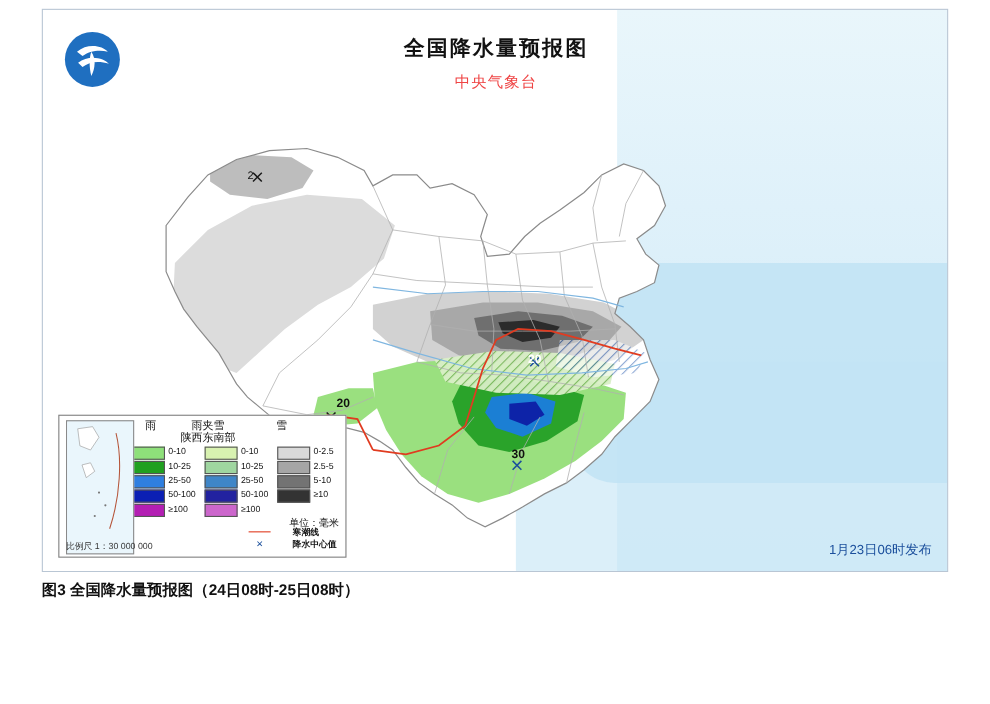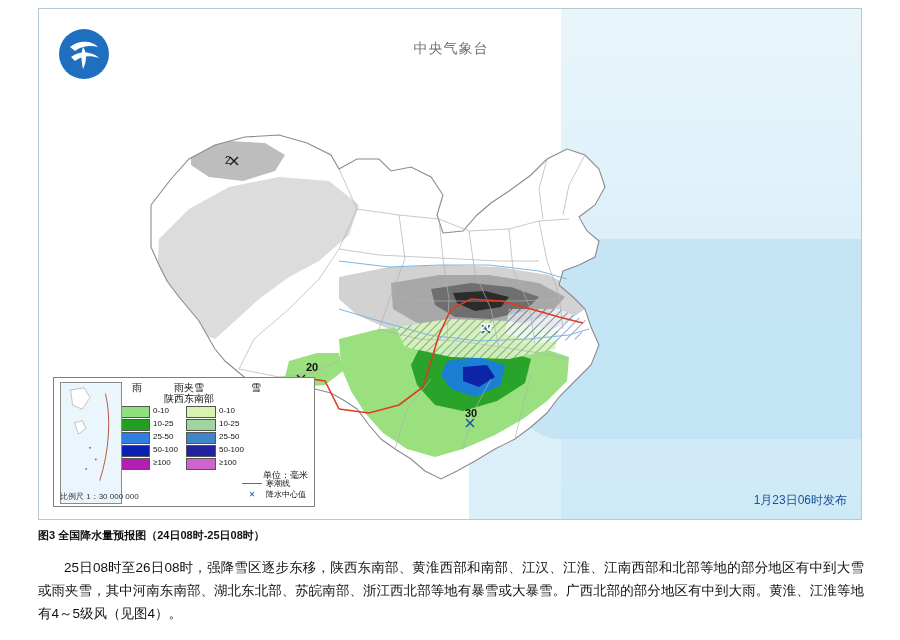--- a/index.html
+++ b/index.html
@@ -32,21 +32,21 @@
   .ocean3{
     position:absolute;left:480px;top:230px;width:350px;height:200px;
     background:#bfe2f4;opacity:.8;
     border-radius:60px 0 0 40px;
   }
 
   
   .titles{position:absolute;left:0;top:22px;width:824px;text-align:center;z-index:30;}
   .t1{font-size:19px;font-weight:bold;color:#111;letter-spacing:2px;}
   .t2{font-size:14px;color:#1b4f9c;margin-top:9px;letter-spacing:1px;}
-  .t3{font-size:14px;color:#737373;margin-top:9px;letter-spacing:1px;}
+  .t3{font-size:14px;color:#ef4444;margin-top:9px;letter-spacing:1px;}
 
   
   .logo{
     position:absolute;left:18px;top:18px;width:54px;height:54px;z-index:30;
   }
 
   
   .issue{
     position:absolute;right:14px;bottom:10px;font-size:12px;color:#1b4f9c;z-index:30;
   }
@@ -64,33 +64,33 @@
   .lg-c3{width:64px;}
   .lg-title{font-size:10px;line-height:11px;}
   .lg-grid{display:flex;padding:2px 2px 2px 6px;}
   .lg-cell{display:flex;flex-direction:column;gap:2px;}
   .sw{display:flex;align-items:flex-start;height:11px;}
   .sw i{display:inline-block;width:28px;height:10px;border:1px solid #555;margin-right:3px;}
   .sw span{font-size:8px;}
   .unit{position:absolute;right:6px;bottom:24px;font-size:9px;}
   .scale{position:absolute;left:6px;bottom:4px;font-size:8px;color:#333;}
   .lg-notes{position:absolute;right:8px;bottom:6px;font-size:8px;line-height:11px;color:#111;}
-  .lg-notes div{display:flex;align-items:center;gap:4px;}
+  .lg-notes div{display:flex;align-items:center;gap:20px;font-weight:bold;}
   .frontline{display:inline-block;width:20px;height:0;border-top:1.5px solid #e03b20;}
 
   
   .inset{
     position:absolute;left:6px;top:4px;width:60px;height:120px;
     border:1px solid #8a8a8a;background:#eaf6fc;
   }
 
   
   .caption{
     position:absolute;left:38px;top:528px;width:824px;
-    font-size:11px;font-weight:bold;color:#111;
+    font-size:14px;font-weight:bold;color:#111;
   }
   .para{
     position:absolute;left:38px;top:556px;width:826px;
     font-size:13.5px;color:#111;line-height:23px;text-align:justify;
   }
   .para .ind{display:inline-block;width:26px;}
 
   
   svg.mapsvg{position:absolute;left:0;top:0;width:824px;height:512px;}
 </style>
@@ -218,20 +218,21 @@
     <div class="logo">
       <svg viewBox="0 0 54 54" width="54" height="54">
         <circle cx="27" cy="27" r="25" fill="#1f6fc0"></circle>
         <path d="M13,20 C22,12 36,14 41,20 C34,18 24,19 18,24 Z" fill="#ffffff"></path>
         <path d="M14,30 C24,22 38,26 42,31 C33,28 24,29 18,34 Z" fill="#ffffff"></path>
         <path d="M26,20 C30,26 30,34 26,42 C24,34 24,26 26,20 Z" fill="#ffffff"></path>
       </svg>
     </div>
 
     <div class="titles">
+      <div class="t1">全国降水量预报图</div>
       <div class="t3">中央气象台</div>
     </div>
 
     <div class="issue">1月23日06时发布</div>
 
     <div class="legend">
       <div class="inset">
         <svg viewBox="0 0 60 120" width="58" height="118">
           <rect width="60" height="120" fill="#eaf6fc"></rect>
           <path d="M10,6 L24,4 L30,14 L22,26 L12,22 Z" fill="#ffffff" stroke="#9a9a9a" stroke-width="0.6"></path>
@@ -291,37 +292,52 @@
           <div class="sw">
               <i style="background:#2222a0"></i>
               <span>50-100</span>
             </div>
           <div class="sw">
               <i style="background:#cc66cc"></i>
               <span>≥100</span>
             </div>
         </div>
 
+        <div class="lg-cell" style="width:60px;">
+          <div class="sw">
+              <i style="background:#d9d9d9"></i>
+              <span>0-2.5</span>
+            </div>
+          <div class="sw">
+              <i style="background:#a6a6a6"></i>
+              <span>2.5-5</span>
+            </div>
+          <div class="sw">
+              <i style="background:#737373"></i>
+              <span>5-10</span>
+            </div>
+          <div class="sw">
+              <i style="background:#333333"></i>
+              <span>≥10</span>
+            </div>
+        </div>
       </div>
 
       <div class="unit">单位：毫米</div>
       <div class="scale">比例尺 1：30 000 000</div>
 
       <div class="lg-notes">
         <div>
           <span class="frontline"></span>
           <span>寒潮线</span>
         </div>
         <div>
           <span style="width:20px;text-align:center;color:#1b4f9c;">✕</span>
           <span>降水中心值</span>
         </div>
       </div>
     </div>
   </div>
 
   <div class="caption">图3 全国降水量预报图（24日08时-25日08时）</div>
 
-  <div class="para">
-    <span class="ind"></span><span>25日08时至26日08时，强降雪区逐步东移，陕西东南部、黄淮西部和南部、江汉、江淮、江南西部和北部等地的部分地区有中到大雪或雨夹雪，其中河南东南部、湖北东北部、苏皖南部、浙江西北部等地有暴雪或大暴雪。广西北部的部分地区有中到大雨。黄淮、江淮等地有4～5级风（见图4）。</span>
-  </div>
 
 </div>
 
 </body></html>

